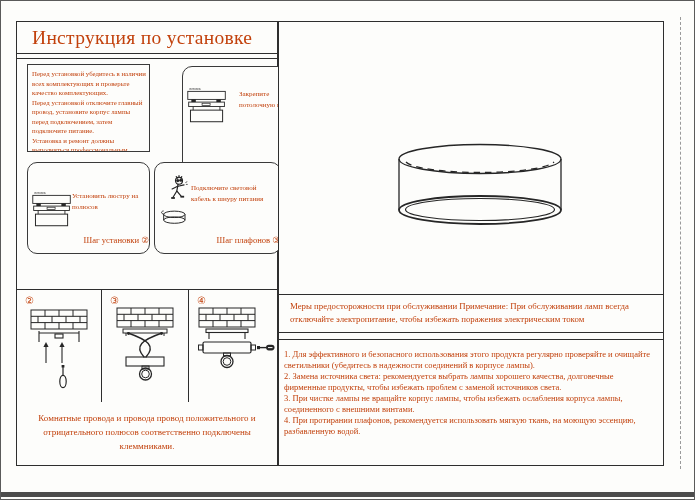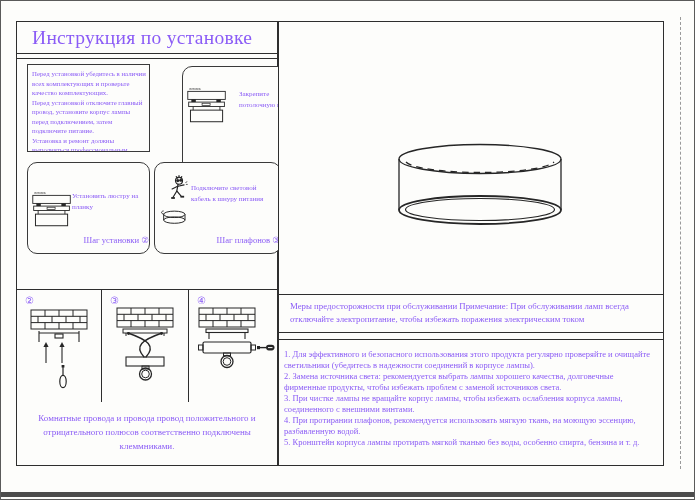--- a/index.html
+++ b/index.html
@@ -1,19 +1,19 @@
 <!DOCTYPE html>
 <html><head>
 <meta charset="utf-8">
 <style>
   html,body{margin:0;padding:0;background:#e8e8e8;}
   .page{
     position:relative; width:695px; height:500px; margin:0 auto;
     background:#fdfdfb; border:1px solid #5a5a5a; box-sizing:border-box;
-    font-family:"Liberation Serif", serif; color:#8b5cf6; overflow:hidden;
+    font-family:"Liberation Serif", serif; color:#c2410c; overflow:hidden;
   }
   .scan-band{position:absolute;left:0;right:0;bottom:2px;height:5px;background:#4c4c4c;}
   .fold-line{position:absolute;left:679px;top:16px;height:452px;border-left:1.4px dashed #9a9a9a;}
 
   
   .left-box{position:absolute;left:15px;top:20px;width:262px;height:445px;border:1.5px solid #2e2e2e;box-sizing:border-box;background:#fdfdfb;}
   .title-row{height:31px;border-bottom:1.5px solid #2e2e2e;display:flex;align-items:center;padding-left:15px;font-size:19.5px;letter-spacing:.3px;}
   .title-underline{height:4px;border-bottom:1.5px solid #2e2e2e;}
 
   .box{position:absolute;border:1.1px solid #3a3a3a;background:#fdfdfb;box-sizing:border-box;}
@@ -90,21 +90,21 @@
         <text class="tiny-label" x="4" y="4">потолок</text>
         <rect x="2" y="5.5" width="42" height="9" fill="url(#hatch)" class="ink" stroke-width="1"></rect>
         <rect x="6" y="14.5" width="5" height="3" class="ink-f"></rect>
         <rect x="34" y="14.5" width="5" height="3" class="ink-f"></rect>
         <rect x="3" y="17.5" width="40" height="5" class="ink" stroke-width="1"></rect>
         <rect x="18" y="18.8" width="9" height="2.6" class="ink" stroke-width=".8"></rect>
         <line x1="8" y1="22.5" x2="8" y2="26.5" class="ink" stroke-width="1"></line>
         <line x1="38" y1="22.5" x2="38" y2="26.5" class="ink" stroke-width="1"></line>
         <rect x="5" y="26.5" width="36" height="13" class="ink" stroke-width="1.1"></rect>
       </svg>
-      <div class="step-label" style="left:44px;top:28px;width:72px;">Установить люстру на планку</div>
+      <div class="step-label" style="left:44px;top:28px;width:72px;">Установить люстру на полюсов</div>
       <div class="step-caption">Шаг установки ②</div>
     </div>
 
     <div class="box rounded step-box-3">
       <svg class="diag" style="left:13px;top:11px;" width="22" height="30" viewBox="0 0 24 32">
         <g stroke="#222" stroke-width="1.3" fill="none" stroke-linecap="round">
           <line x1="9" y1="2.5" x2="10.5" y2="4"></line>
             <line x1="12" y1="1.5" x2="12" y2="3.5"></line>
             <line x1="15" y1="2.5" x2="14" y2="4"></line>
           <circle cx="12" cy="7" r="3.8"></circle>
@@ -260,19 +260,18 @@
     </div>
 
     <div class="precautions">Меры предосторожности при обслуживании Примечание: При обслуживании ламп всегда отключайте электропитание, чтобы избежать поражения электрическим током</div>
     <div class="sep"></div>
 
     <div class="maintenance">
       <div class="item">1. Для эффективного и безопасного использования этого продукта регулярно проверяйте и очищайте светильники (убедитесь в надежности соединений в корпусе лампы).</div>
       <div class="item">2. Замена источника света: рекомендуется выбрать лампы хорошего качества, долговечные фирменные продукты, чтобы избежать проблем с заменой источников света.</div>
       <div class="item">3. При чистке лампы не вращайте корпус лампы, чтобы избежать ослабления корпуса лампы, соединенного с внешними винтами.</div>
       <div class="item">4. При протирании плафонов, рекомендуется использовать мягкую ткань, на моющую эссенцию, разбавленную водой.</div>
-      <div class="item">5. Кронштейн корпуса лампы протирать мягкой тканью без воды, особенно спирта, бензина и т. д.</div>
     </div>
   </div>
 
   <div class="fold-line"></div>
   <div class="scan-band"></div>
 </div>
 
 </body></html>

